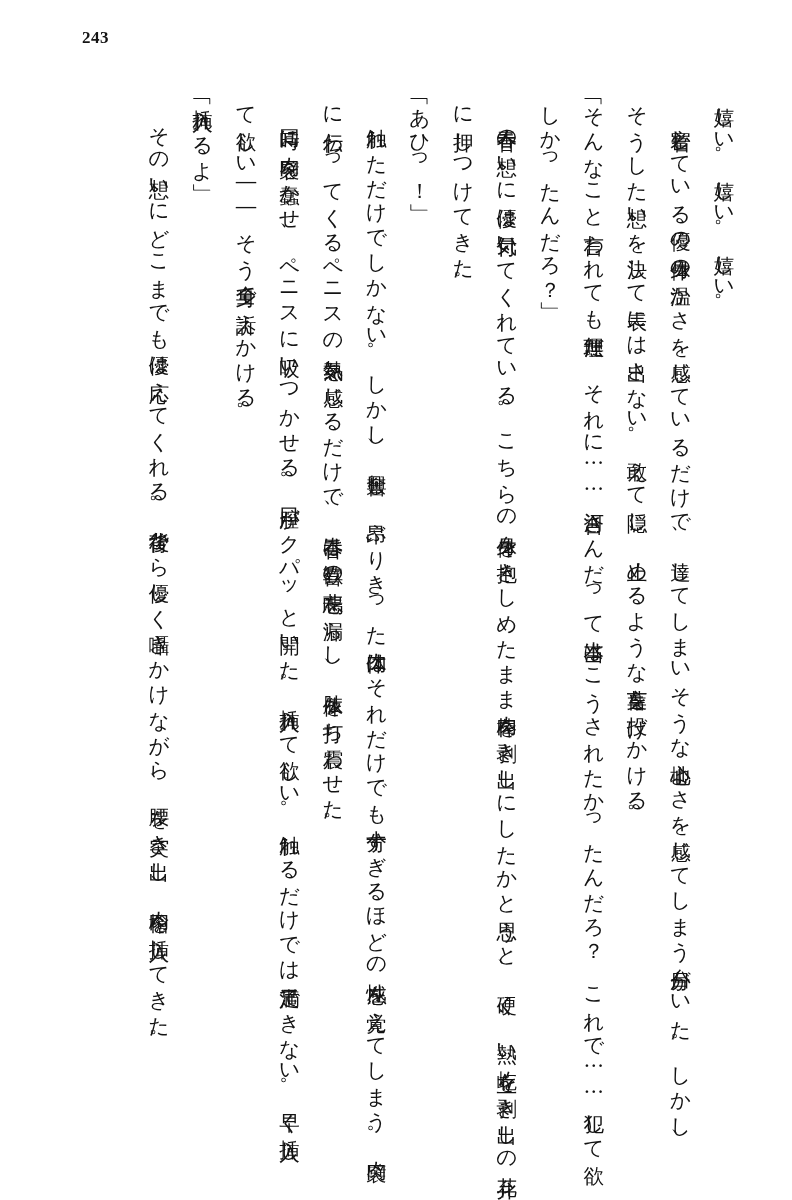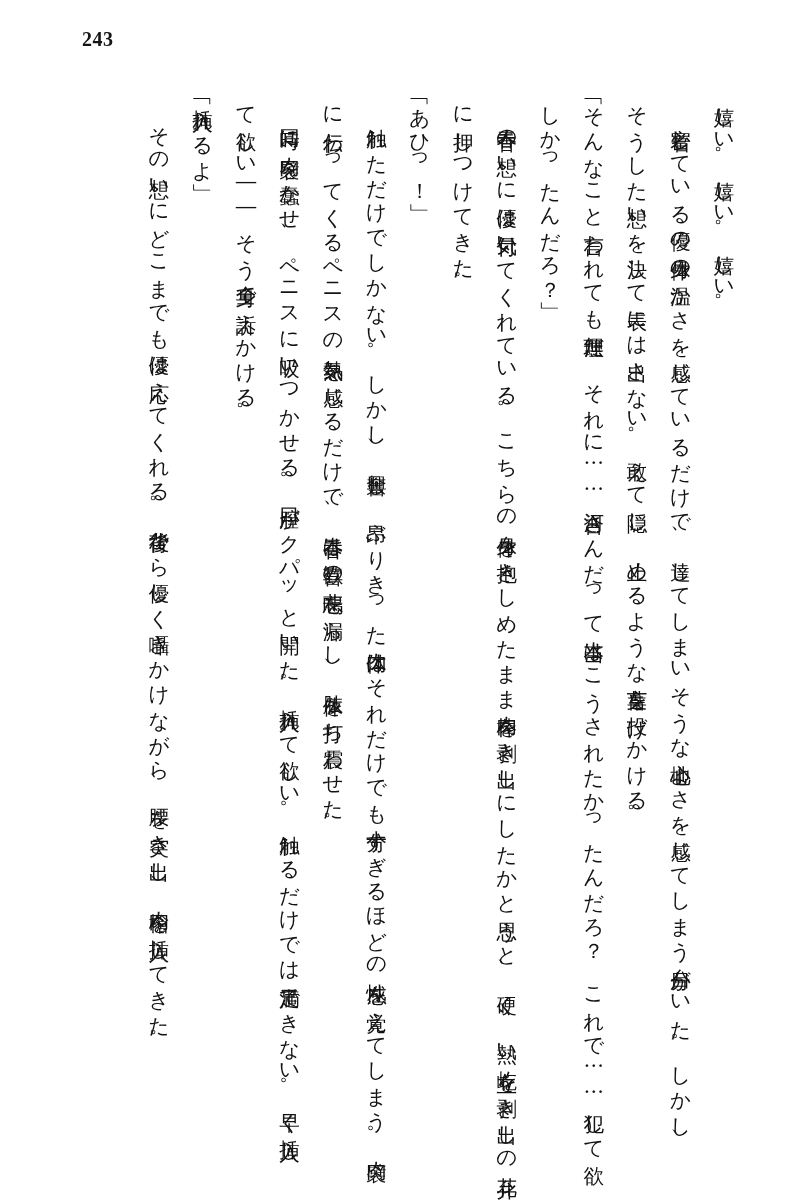--- a/index.html
+++ b/index.html
@@ -23,21 +23,21 @@
     width: 792px;
     height: 1200px;
     background: #ffffff;
   }
 
   
   .page-number {
     position: absolute;
     left: 82px;
     top: 28px;
-    font-size: 20px;
+    font-size: 17px;
     font-weight: bold;
     letter-spacing: 0.5px;
     font-family: "Liberation Serif", "DejaVu Serif", serif;
     color: #141414;
     text-align: right;
   }
 
   
   .body-text {
     position: absolute;

